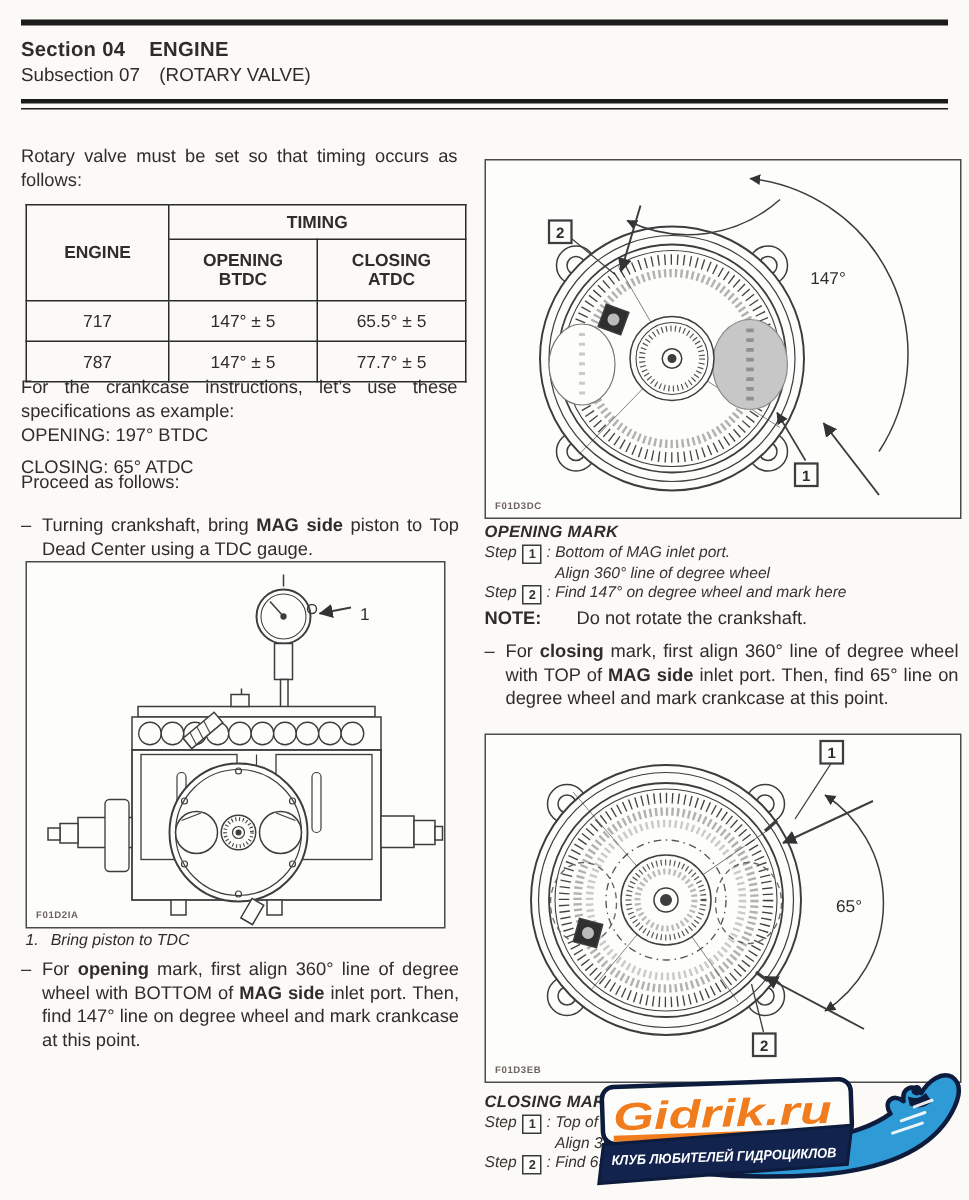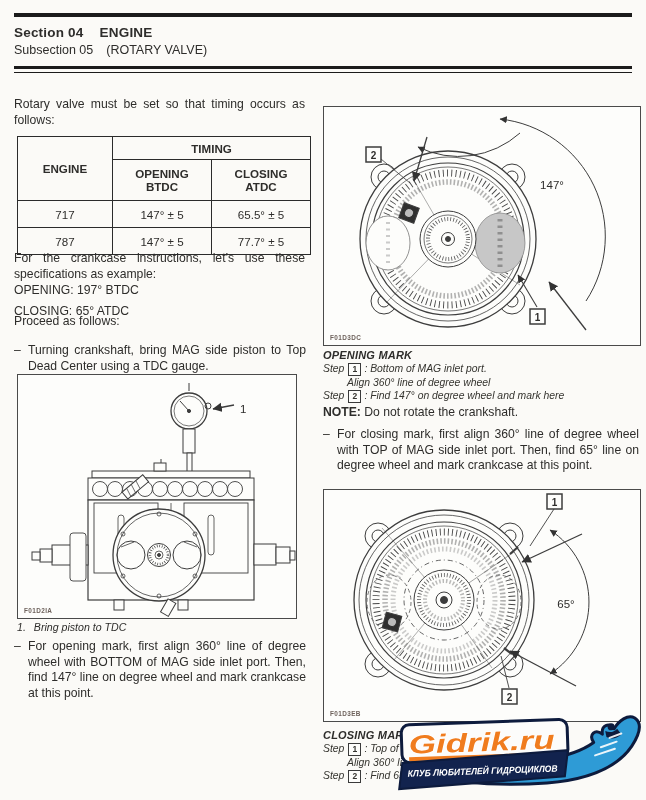--- a/index.html
+++ b/index.html
@@ -12,56 +12,56 @@
   .hline2b{left:14px;top:71.5px;width:618px;height:1.2px;}
   .h1{left:14px;top:25px;font-size:13.5px;font-weight:bold;letter-spacing:.2px;}
   .h1 .gap{display:inline-block;width:16px;}
   .h2{left:14px;top:42.5px;font-size:12.5px;}
   .h2 .gap{display:inline-block;width:13px;}
   .body-text{font-size:12.2px;line-height:15.6px;text-align:justify;}
   .nojust{text-align:left;}
   .bullet{display:flex;}
   .bullet .dash{width:14px;flex:none;}
   .bullet .btxt{flex:1;text-align:justify;}
-  b{font-weight:normal;}
+  b{font-weight:bold;}
   
   table.spec{border-collapse:collapse;}
   table.spec th,table.spec td{border:1.2px solid #2b2b2b;text-align:center;vertical-align:middle;
      font-size:11.6px;padding:1px 3px;}
   table.spec th{font-weight:bold;}
   .pre{white-space:pre-line;}
   
   .fig{position:absolute;border:1.2px solid #4a4a4a;background:#fdfdfb;}
   .figcode{position:absolute;left:6px;bottom:4px;font-size:6.4px;color:#6e625c;
      letter-spacing:.4px;font-weight:bold;}
   .caption{display:flex;font-size:10.6px;font-style:italic;}
   .caption .cnum{margin-right:8px;}
   .marktitle{font-size:11px;font-weight:bold;font-style:italic;letter-spacing:.2px;}
   .steps{font-size:10.4px;font-style:italic;color:#35342f;}
   .steprow{display:flex;align-items:flex-start;line-height:12.8px;margin-bottom:.5px;}
   .stepword{margin-right:4px;}
   .stepbox{width:11px;height:11px;border:1.3px solid #3a3a3a;font-style:normal;font-weight:bold;
      font-size:8.5px;line-height:11px;text-align:center;margin-right:3px;flex:none;background:#fdfdfb;}
-  .indent2{margin-left:24px;}
+  .indent2{margin-left:47px;}
   .note .nlabel{font-weight:bold;}
   svg{display:block;}
   .lineart{stroke:#3d3d3d;fill:none;}
   .wm{position:absolute;z-index:10;}
 </style>
 </head>
 <body>
 
 <div class="page">
 
   <div class="rule hline1"></div>
   <div class="abs h1">
     <span>Section 04</span><span class="gap"></span><span>ENGINE</span>
   </div>
   <div class="abs h2">
-    <span>Subsection 05</span><span class="gap"></span><span>(ROTARY VALVE)</span>
+    <span>Subsection 07</span><span class="gap"></span><span>(ROTARY VALVE)</span>
   </div>
   <div class="rule hline2a"></div>
   <div class="rule hline2b"></div>
 
   <div class="abs body-text" style="left:14px;top:97px;width:291px;">Rotary valve must be set so that timing occurs as follows:</div>
 
   <table class="spec abs" style="left:17px;top:136px;">
     <tbody>
         <tr>
       <th rowspan="2" style="width:88px;">ENGINE</th>
@@ -268,21 +268,21 @@
     </div>
     <div class="steprow">
       <span class="stepword">Step</span>
       <span class="stepbox">2</span>
       <span>: Find 147° on degree wheel and mark here</span>
     </div>
   </div>
 
   <div class="abs body-text nojust note" style="left:323px;top:405px;width:316px;">
     <span class="nlabel">NOTE:</span>
-    <span style="margin-left:0;">Do not rotate the crankshaft.</span>
+    <span style="margin-left:20px;">Do not rotate the crankshaft.</span>
   </div>
 
   <div class="abs body-text bullet" style="left:323px;top:427px;width:316px;">
     <span class="dash">–</span>
     <span class="btxt"><span>For </span><b>closing</b><span> mark, first align 360° line of degree wheel with TOP of </span><b>MAG side</b><span> inlet port. Then, find 65° line on degree wheel and mark crankcase at this point.</span></span>
   </div>
 
   <div class="fig" style="left:323px;top:489px;width:316px;height:231px;">
     <svg width="316" height="231" viewBox="0 0 316 231">
       <g class="lineart">

